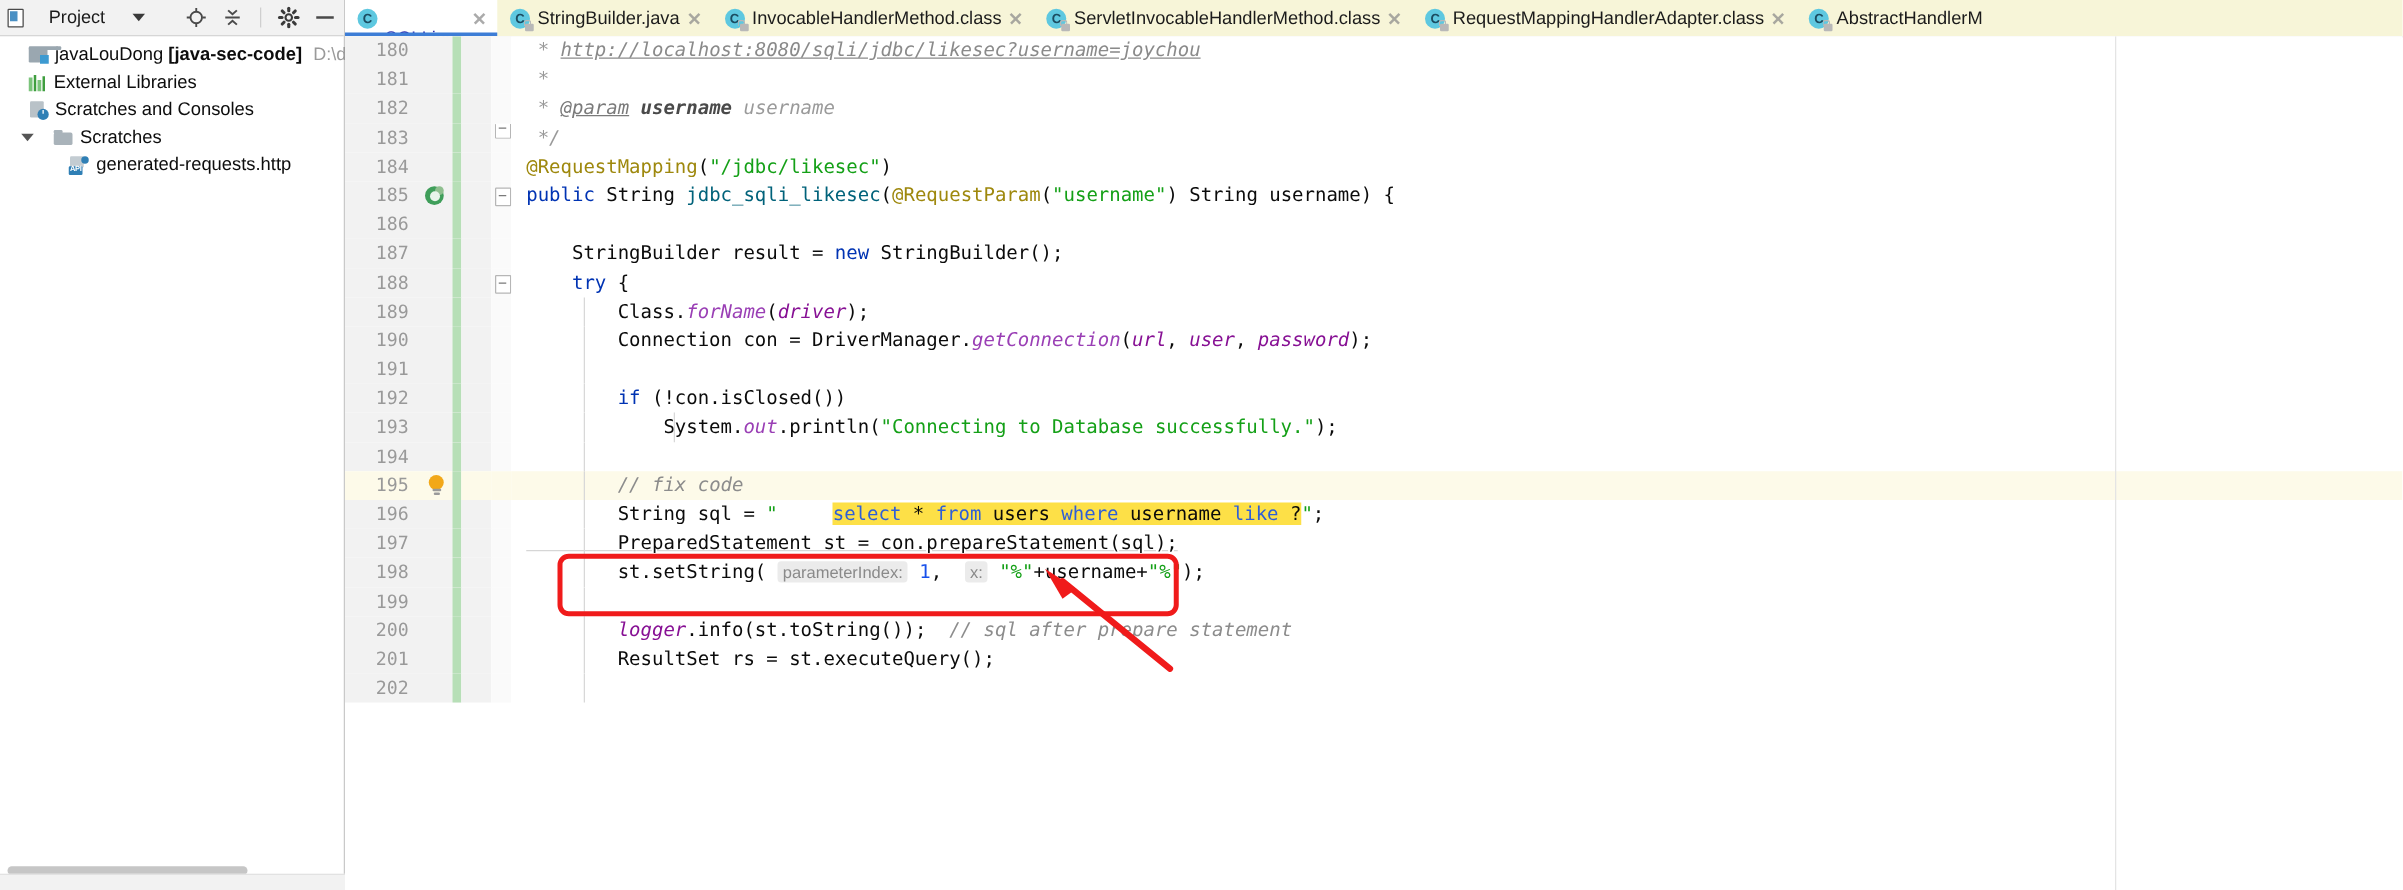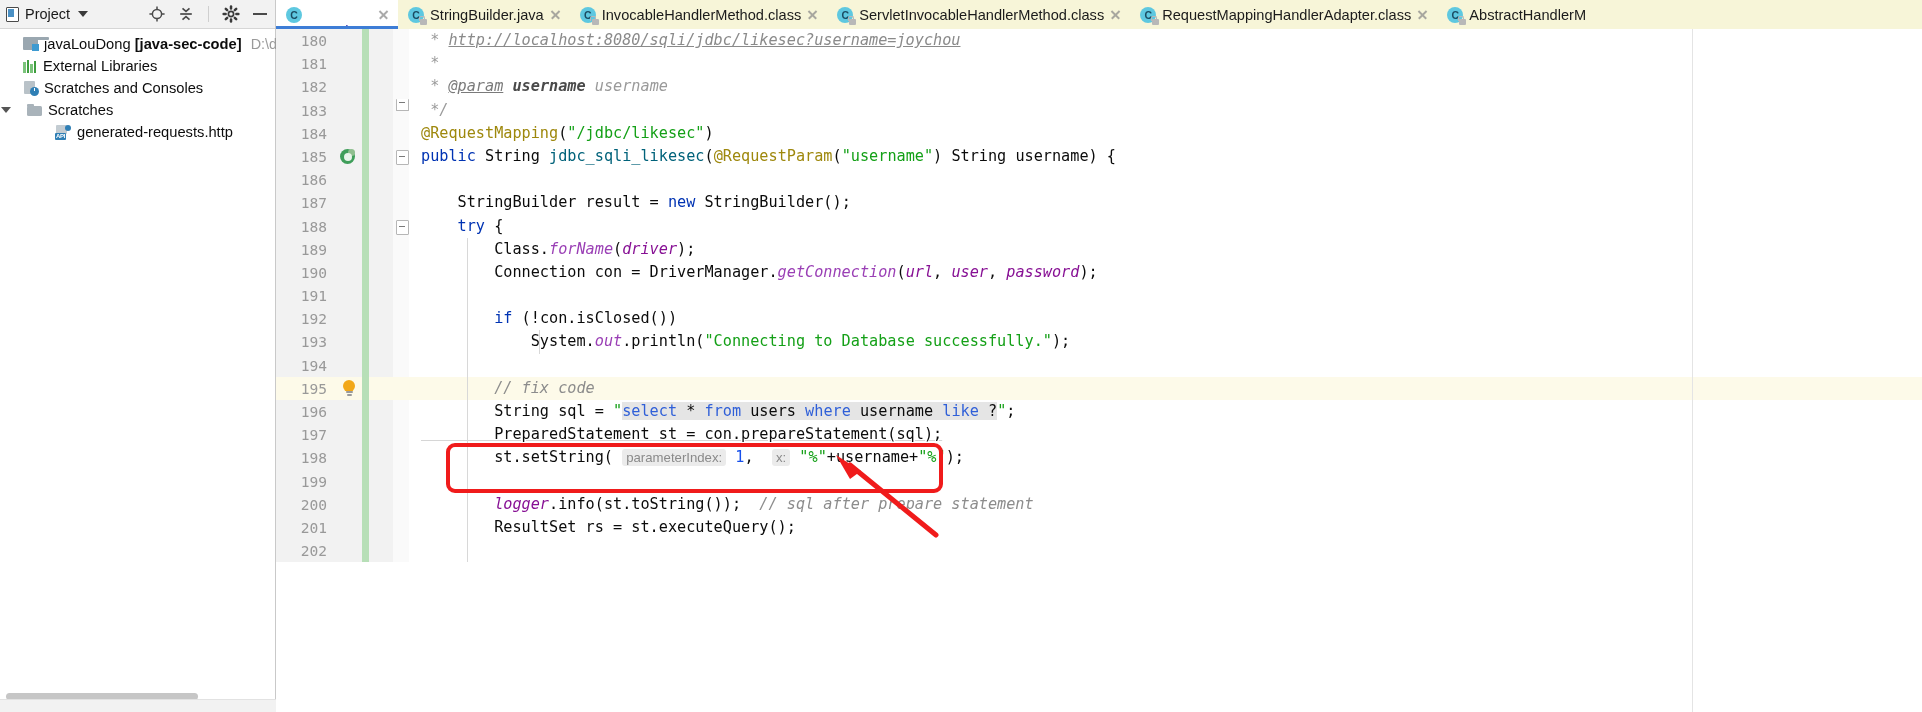--- a/index.html
+++ b/index.html
@@ -16,21 +16,21 @@
     position:absolute;left:0;top:0;width:276px;height:712px;
     background:#fff;border-right:1px solid #c9c9c9;
     box-sizing:border-box;
   }
   .panel-header{
     position:relative;height:28px;display:flex;align-items:center;
     background:#f2f2f2;border-bottom:1px solid #d6d6d6;
     padding:0 6px;
   }
   .panel-title{
-    display:flex;align-items:center;gap:6px;
+    display:flex;align-items:center;gap:20px;
     font-size:14.5px;color:#1a1a1a;
   }
   .panel-title .p-ico{
     width:11px;height:13px;border:1.6px solid #4a4a4a;border-radius:1px;
     position:relative;background:#fff;
   }
   .panel-title .p-ico:after{
     content:"";position:absolute;left:1px;top:1px;width:6px;height:8px;background:#4a90c4;
   }
   .caret-down{
@@ -170,21 +170,21 @@
   .jdoc-b{color:#4a4a4a;font-style:italic;font-weight:bold;}
   .ann{color:#9e880d;}               
   .stat{color:#9a3fb5;font-style:italic;}   
   .fld{color:#871094;font-style:italic;}    
   .ident{color:#0b0b0b;}
   .num{color:#1750eb;}
   .mname{color:#00627a;}
   .warnline{text-decoration:underline;text-decoration-color:#d6d6d6;}
 
   
-  .sqlbg{background:#e5e5e5;}
+  .sqlbg{background:#fde047;margin-left:44px;}
   .sqlkw{color:#2f5fd8;}
   .sqlid{color:#0b0b0b;}
 
   
   .phint{
     background:#ebebeb;color:#8a8a8a;border-radius:3px;
     font-size:13.2px;padding:1px 4px;font-family:Liberation Sans, sans-serif;
   }
 
   
@@ -314,21 +314,21 @@
 
       <div class="tree-row" style="padding-left:6px;">
         <span class="tw"></span>
         <span class="ic ic-scratch">
             <span class="pg"></span>
             <span class="clk"></span>
           </span>
         <span class="tree-label">Scratches and Consoles</span>
       </div>
 
-      <div class="tree-row" style="padding-left:0;">
+      <div class="tree-row" style="padding-left:16px;">
         <span class="tw">
             <span class="tri open"></span>
           </span>
         <span class="ic ic-folder" style="margin-left:10px;">
             <span class="f2"></span>
             <span class="f"></span>
           </span>
         <span class="tree-label">Scratches</span>
       </div>
 

